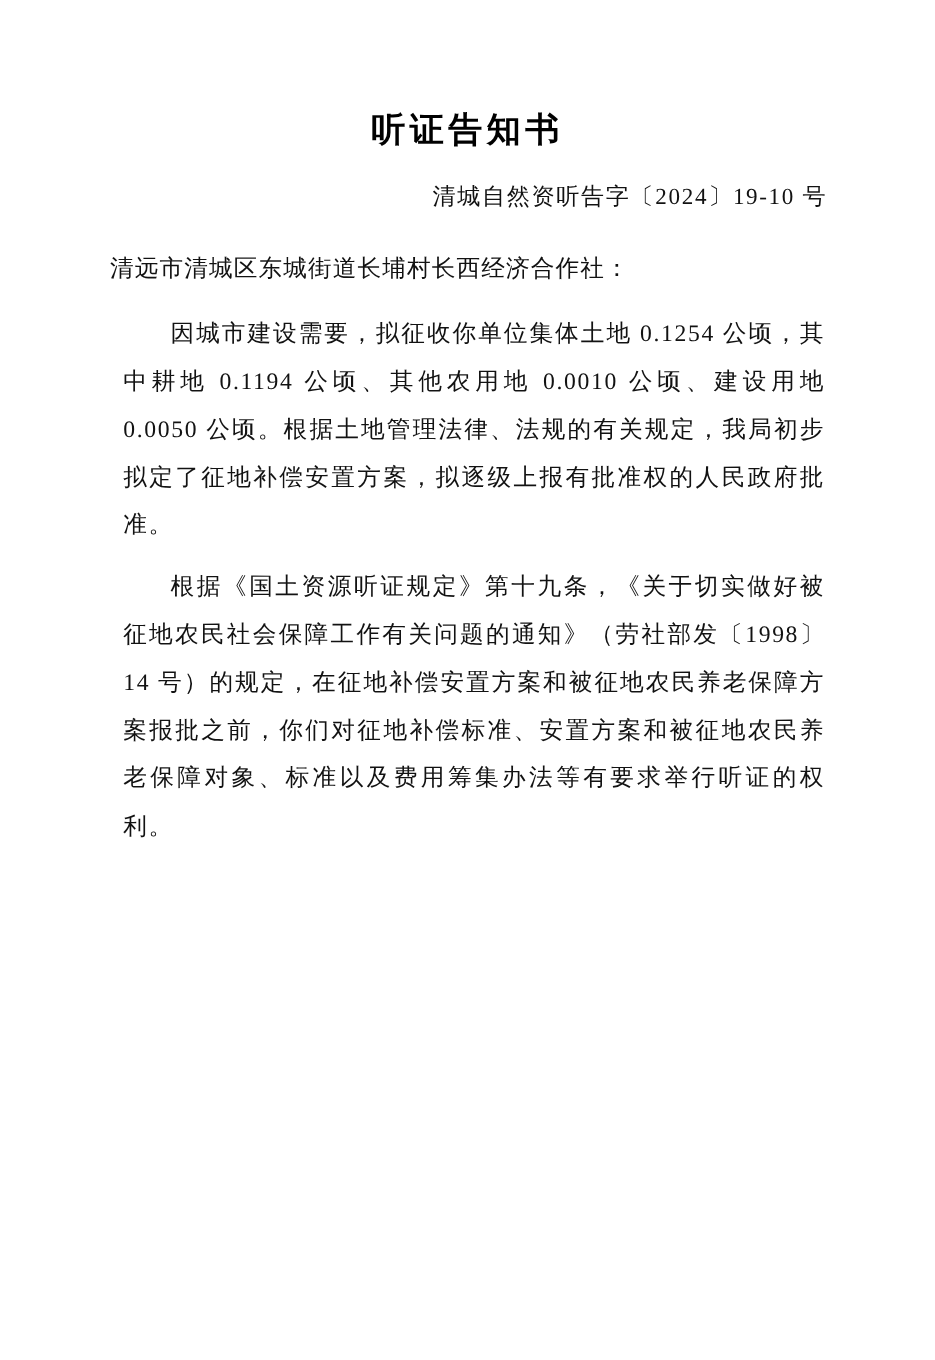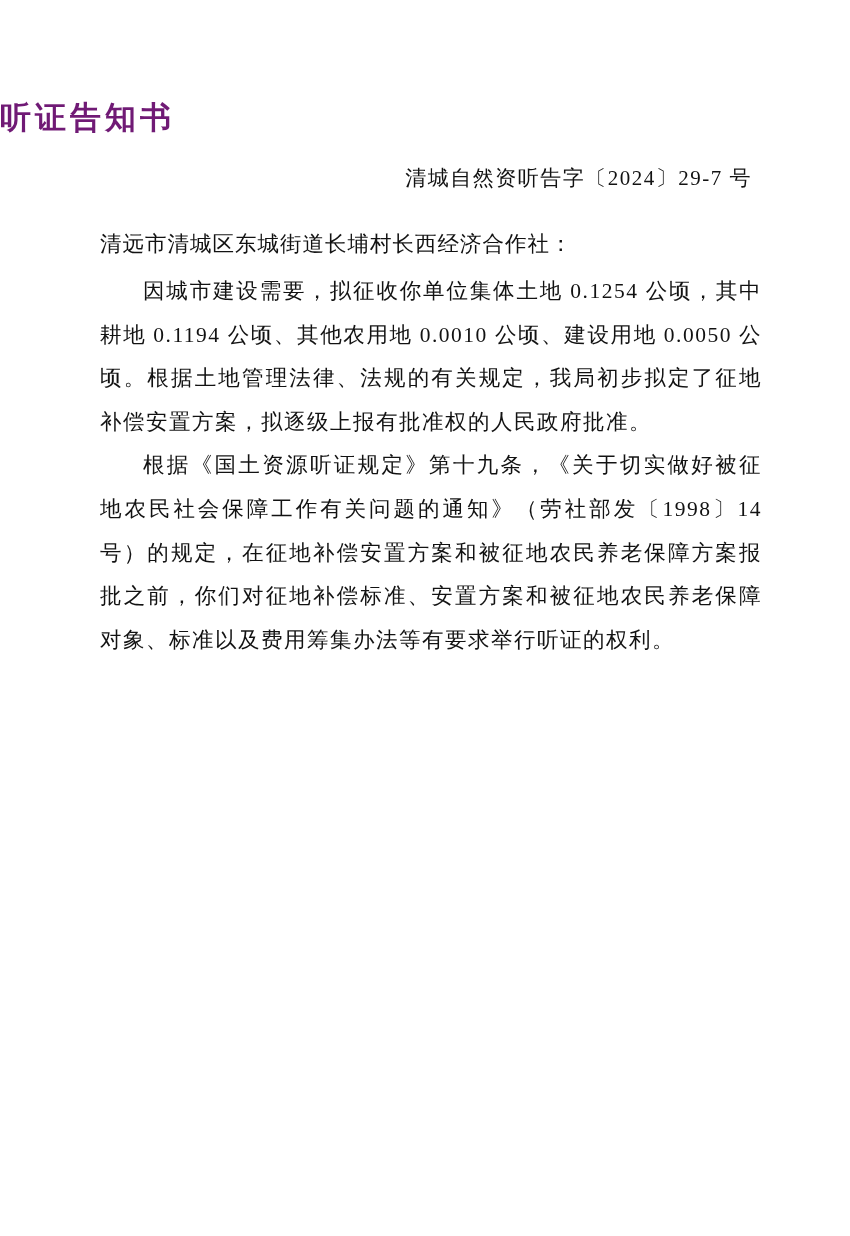--- a/index.html
+++ b/index.html
@@ -17,25 +17,26 @@
     color: #121212;
     font-family: "Liberation Serif", "DejaVu Serif", serif;
     overflow: hidden;
   }
   .title {
     position: absolute;
     top: 97px;
     left: 0;
     width: 100%;
     margin: 0;
+    text-align: center;
     font-family: "Liberation Sans", "DejaVu Sans", sans-serif;
     font-weight: 700;
     font-size: 31px;
     letter-spacing: 4px;
-    color: #701a75;
+    color: #000000;
   }
   .doc-number {
     position: absolute;
     top: 164px;
     right: 98px;
     font-size: 21px;
     letter-spacing: 1.5px;
     white-space: nowrap;
   }
   .addressee {
@@ -50,32 +51,32 @@
     position: absolute;
     top: 270px;
     left: 100px;
     width: 662px;
     font-size: 21.5px;
     line-height: 43.6px;
     letter-spacing: 1.5px;
     text-align: justify;
   }
   .body-text p {
-    margin: 0;
+    margin: 12px;
     padding: 0;
     text-indent: 2em;
   }
 </style>
 </head>
 <body>
 
 <div class="page">
   <h1 class="title">听证告知书</h1>
 
-  <div class="doc-number">清城自然资听告字〔2024〕29-7 号</div>
+  <div class="doc-number">清城自然资听告字〔2024〕19-10 号</div>
 
   <div class="addressee">清远市清城区东城街道长埔村长西经济合作社：</div>
 
   <div class="body-text">
     <p>因城市建设需要，拟征收你单位集体土地 0.1254 公顷，其中耕地 0.1194 公顷、其他农用地 0.0010 公顷、建设用地 0.0050 公顷。根据土地管理法律、法规的有关规定，我局初步拟定了征地补偿安置方案，拟逐级上报有批准权的人民政府批准。</p>
     <p>根据《国土资源听证规定》第十九条，《关于切实做好被征地农民社会保障工作有关问题的通知》（劳社部发〔1998〕14 号）的规定，在征地补偿安置方案和被征地农民养老保障方案报批之前，你们对征地补偿标准、安置方案和被征地农民养老保障对象、标准以及费用筹集办法等有要求举行听证的权利。</p>
   </div>
 </div>
 
 </body></html>

